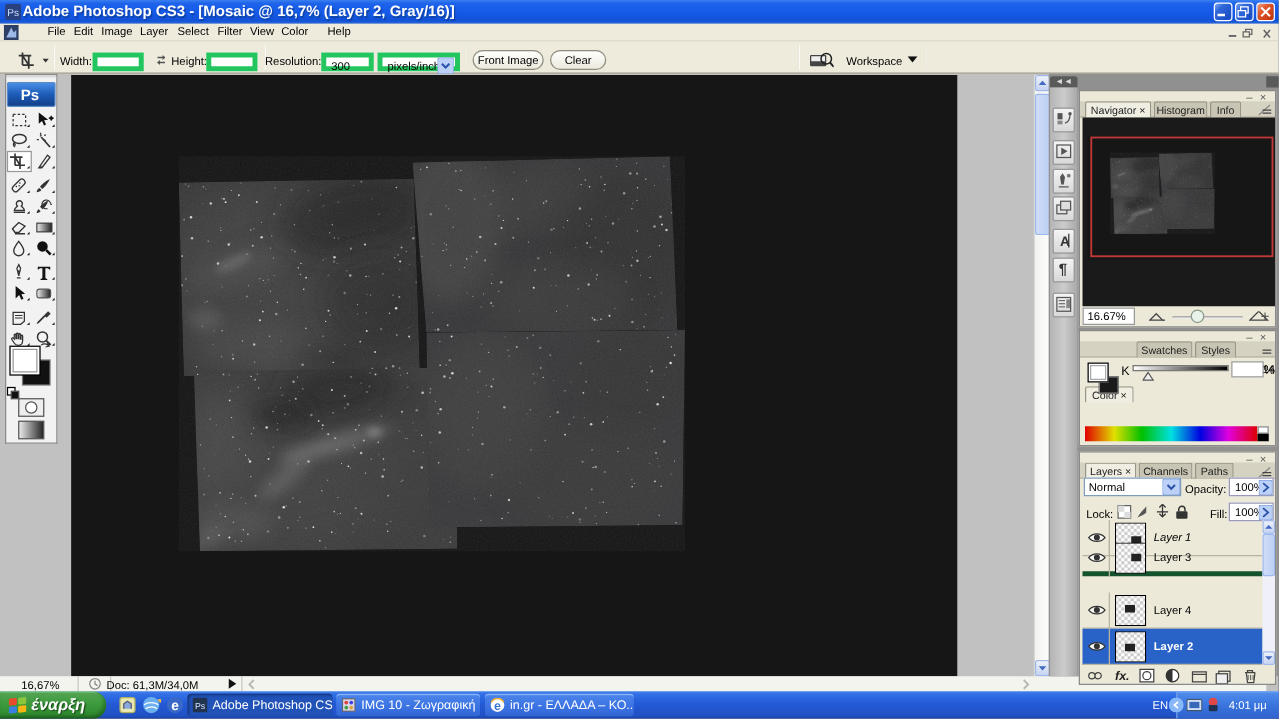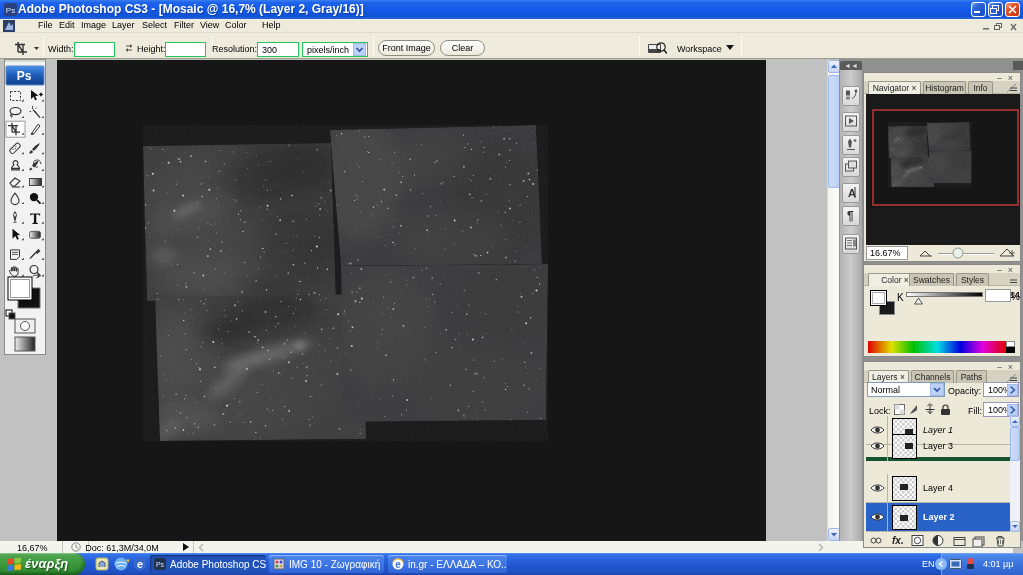--- a/index.html
+++ b/index.html
@@ -8,21 +8,21 @@
 #title .txt{left:18px;top:2px;color:#fff;font-weight:bold;font-size:12px;letter-spacing:0px;text-shadow:1px 1px 1px #1040a0;white-space:nowrap;}
 .wbtn{top:2px;width:15px;height:15px;border-radius:3px;border:1px solid #fff;font-size:10px;color:#fff;text-align:center;line-height:13px;}
 #bmin{left:971px;background:linear-gradient(135deg,#7aa7f2 0%,#3068d8 30%,#1c50c8 80%);}
 #bmax{left:988px;background:linear-gradient(135deg,#7aa7f2 0%,#3068d8 30%,#1c50c8 80%);}
 #bclose{left:1005px;background:linear-gradient(135deg,#f2a284 0%,#e0572c 35%,#c83a10 85%);}
 
 #menu{left:0;top:19px;width:1023px;height:14px;background:#eeebdd;border-bottom:1px solid #dedbc8;font-size:9px;color:#000;}
 #menu span{position:absolute;top:1px;padding-left:20px;}
 
 #opts{left:0;top:33px;width:1023px;height:26px;background:#eeebdd;border-bottom:1px solid #9c9a8c;font-size:9px;color:#000;}
-.obox{top:9px;height:15px;background:#fff;border:1px solid #22c55e;}
+.obox{top:9px;height:15px;background:#fff;border:4px solid #22c55e;}
 .osep{top:3px;width:1px;height:20px;background:#c8c5b4;border-right:1px solid #fbfaf4;}
 .obtn{top:7px;height:16px;border:1px solid #8e8d7f;border-radius:8px;background:linear-gradient(#fefefe,#eceadc);text-align:center;font-size:9px;line-height:14px;white-space:nowrap;}
 
 #canvas{left:57px;top:60px;width:709px;height:481px;background:#161616;overflow:hidden;}
 #paste{left:766px;top:60px;width:61px;height:481px;background:#c1c1c1;}
 
 .sbtn{width:12px;height:13px;background:linear-gradient(#eef2fb,#c6d3f2);border:1px solid #a0b8e8;border-radius:2px;color:#3a62b8;font-size:8px;text-align:center;line-height:12px;}
 
 #status{left:0;top:541px;width:1013px;height:12px;background:#f4f4ef;font-size:9px;color:#000;}
 
@@ -1052,21 +1052,21 @@
     </svg>
 <svg class="abs" style="left:135px;top:176px" width="18" height="9">
       <path d="M1 7L8 0l7 7z" fill="none" stroke="#444"></path>
       <path d="M10 4h6M13 1v6" stroke="#444" stroke-width="0.8"></path>
     </svg>
 </div>
 <div class="panel abs" style="left:863px;top:264px;width:158px;height:93px;">
 <div class="minix" style="right:18px;top:0">–</div>
     <div class="minix" style="right:7px;top:0">×</div>
 <div class="ptabs"></div>
-<div class="tab on" style="left:4px;width:54px;line-height:13px;">Color ×</div>
+<div class="tab on" style="left:4px;width:39px;line-height:13px;margin-top:36px;">Color ×</div>
 <div class="tab" style="left:45px;width:45px;line-height:13px;">Swatches</div>
 <div class="tab" style="left:92px;width:33px;line-height:13px;">Styles</div>
 <svg class="abs" style="right:2px;top:10px" width="12" height="10">
       <path d="M4 5h7M4 7.5h7" stroke="#444"></path>
     </svg>
 <div class="abs" style="left:15px;top:36px;width:16px;height:14px;background:#1a1a1a;border:1px solid #888;"></div>
 <div class="abs" style="left:6px;top:25px;width:17px;height:16px;background:#fff;border:1px solid #000;box-shadow:inset 0 0 0 1px #fff, inset 0 0 0 2px #aaa;"></div>
 <span class="abs" style="left:33px;top:27px;font-size:10px;">K</span>
 <div class="abs" style="left:42px;top:27px;width:77px;height:5px;background:linear-gradient(90deg,#fff,#000);border:1px solid #777;"></div>
 <svg class="abs" style="left:50px;top:32px" width="10" height="8">

